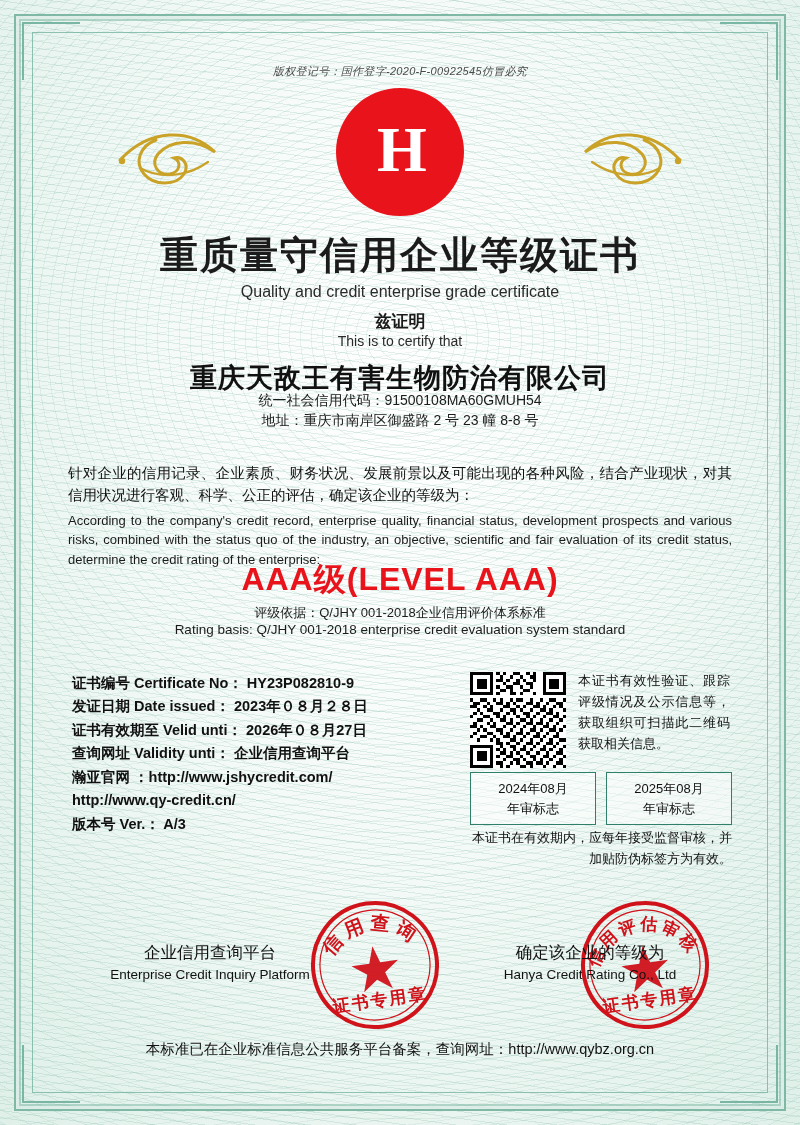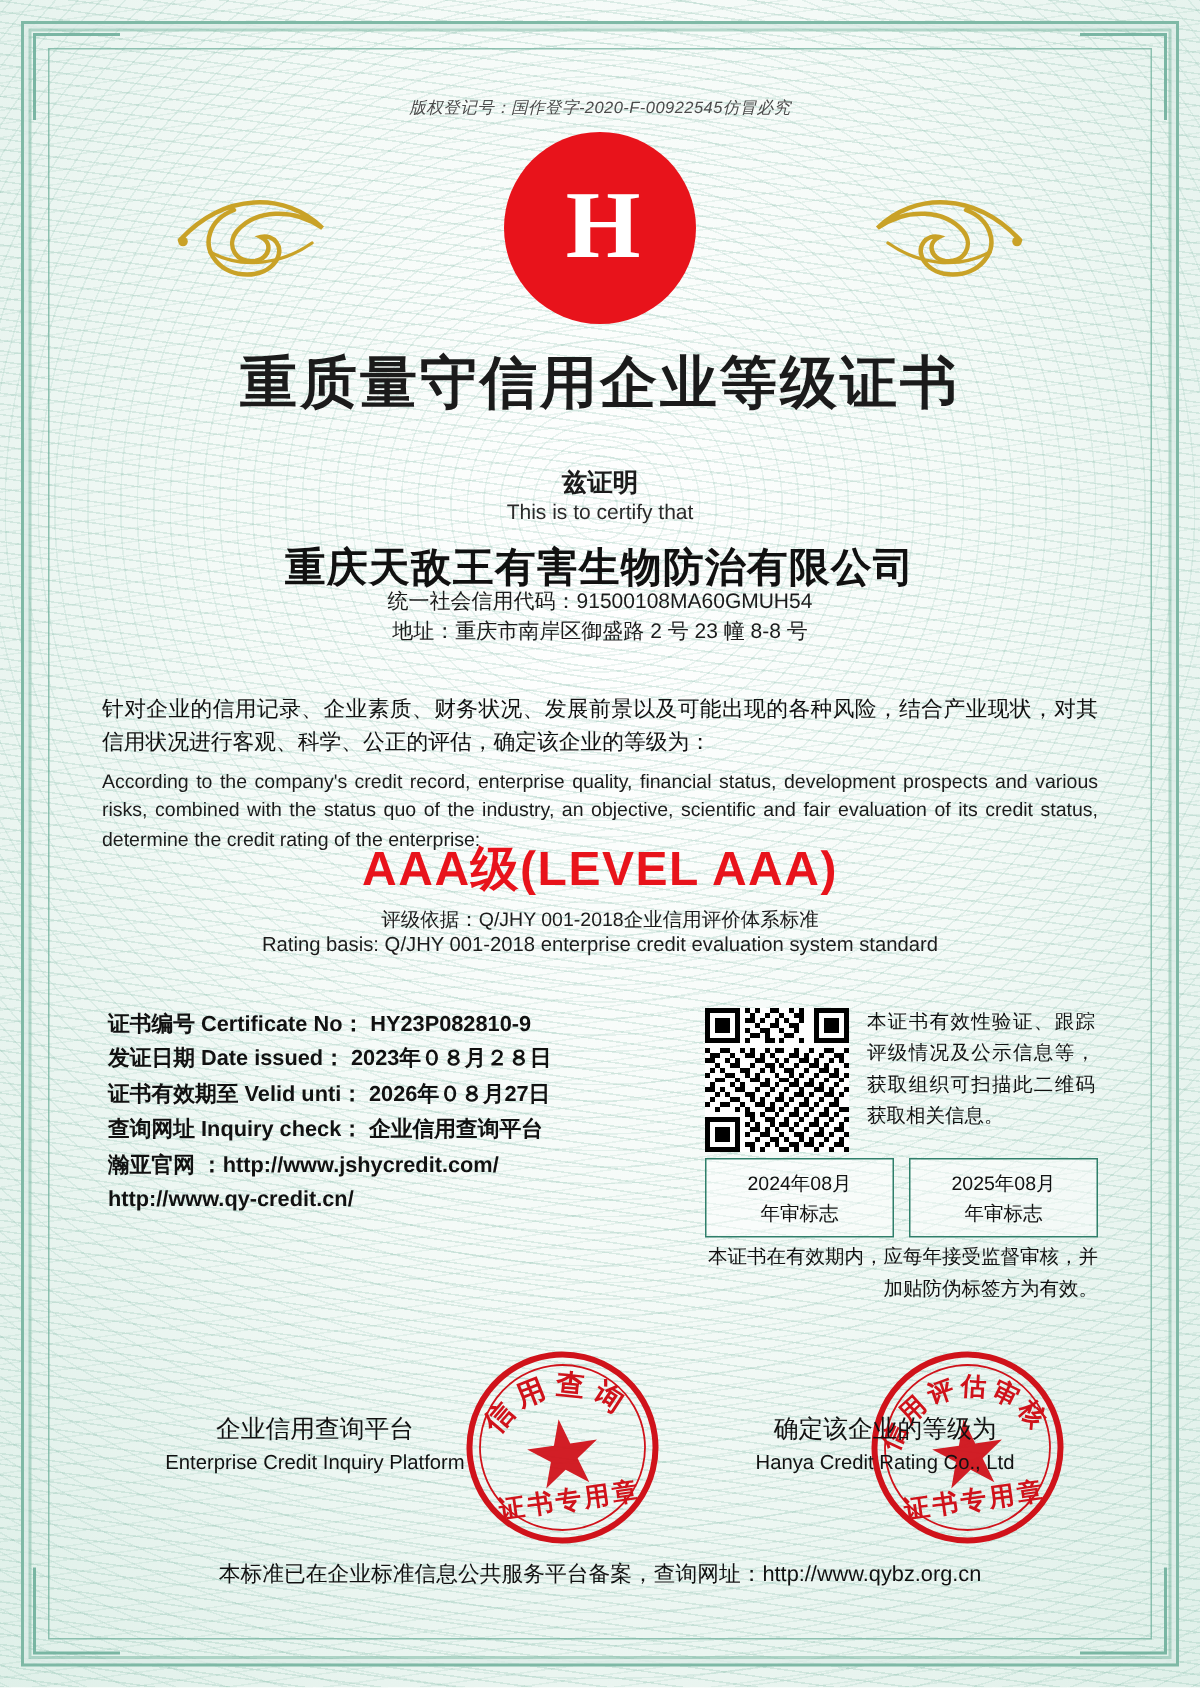--- a/index.html
+++ b/index.html
@@ -218,20 +218,21 @@
           <path d="M30,50 C52,62 78,58 98,44" fill="none" stroke="#c9a227" stroke-width="2.2" stroke-linecap="round"></path>
           <circle cx="12" cy="43" r="3.2" fill="#c9a227"></circle>
         </svg>
       </div>
       <div class="logo-circle">
         <div class="logo-mark">H</div>
       </div>
     </div>
 
     <div class="title-cn">重质量守信用企业等级证书</div>
+    <div class="title-en">Quality and credit enterprise grade certificate</div>
 
     <div class="certify-cn">兹证明</div>
     <div class="certify-en">This is to certify that</div>
 
     <div class="company">重庆天敌王有害生物防治有限公司</div>
     <div class="code">
       <span>统一社会信用代码：</span><span>91500108MA60GMUH54</span>
     </div>
     <div class="address">
       <span>地址：</span><span>重庆市南岸区御盛路 2 号 23 幢 8-8 号</span>
@@ -257,29 +258,34 @@
         <span class="lbl-en">Date issued：</span>
         <span class="val">2023年０８月２８日</span>
       </div>
       <div class="row">
         <span class="lbl-cn">证书有效期至</span>
         <span class="lbl-en">Velid unti：</span>
         <span class="val">2026年０８月27日</span>
       </div>
       <div class="row">
         <span class="lbl-cn">查询网址</span>
-        <span class="lbl-en">Inquiry check：</span>
+        <span class="lbl-en">Validity unti：</span>
         <span class="val">企业信用查询平台</span>
       </div>
       <div class="row">
         <span class="lbl-cn">瀚亚官网</span>
         <span class="lbl-en">：http://www.jshycredit.com/</span>
       </div>
       <div class="row">
         <span class="val">http://www.qy-credit.cn/</span>
+      </div>
+      <div class="row">
+        <span class="lbl-cn">版本号</span>
+        <span class="lbl-en">Ver.：</span>
+        <span class="val">A/3</span>
       </div>
     </div>
 
     <div class="qr">
       <svg width="96" height="96" viewBox="0 0 29 29" shape-rendering="crispEdges">
         <rect width="29" height="29" fill="#fff"></rect>
         <g fill="#000">
           <rect x="0" y="0" width="7" height="1"></rect>
             <rect x="0" y="6" width="7" height="1"></rect>
           <rect x="0" y="0" width="1" height="7"></rect>

